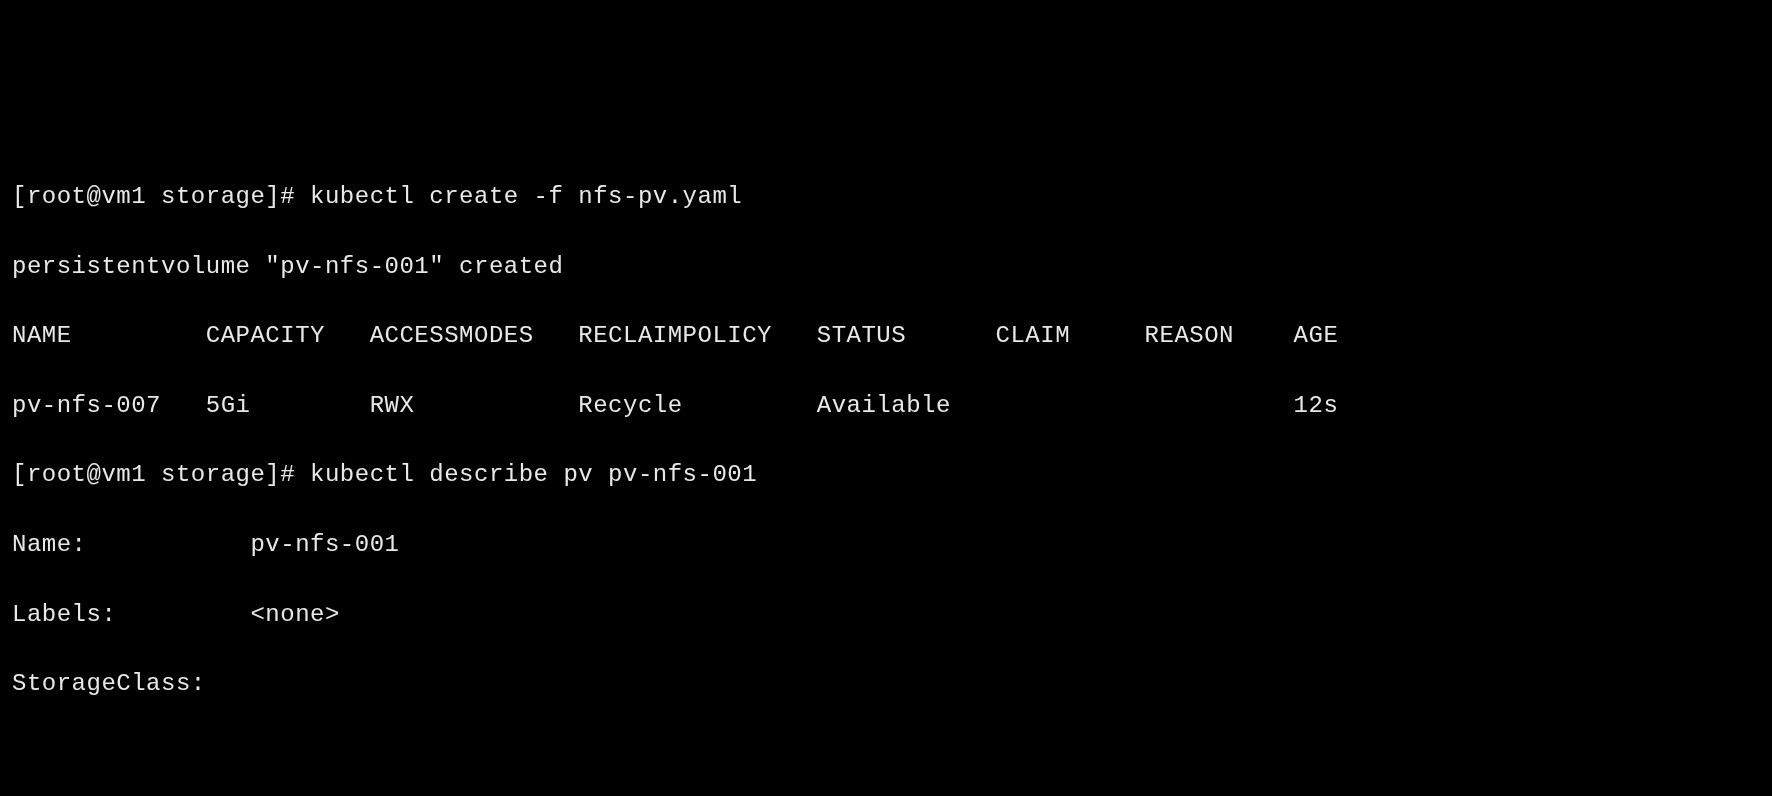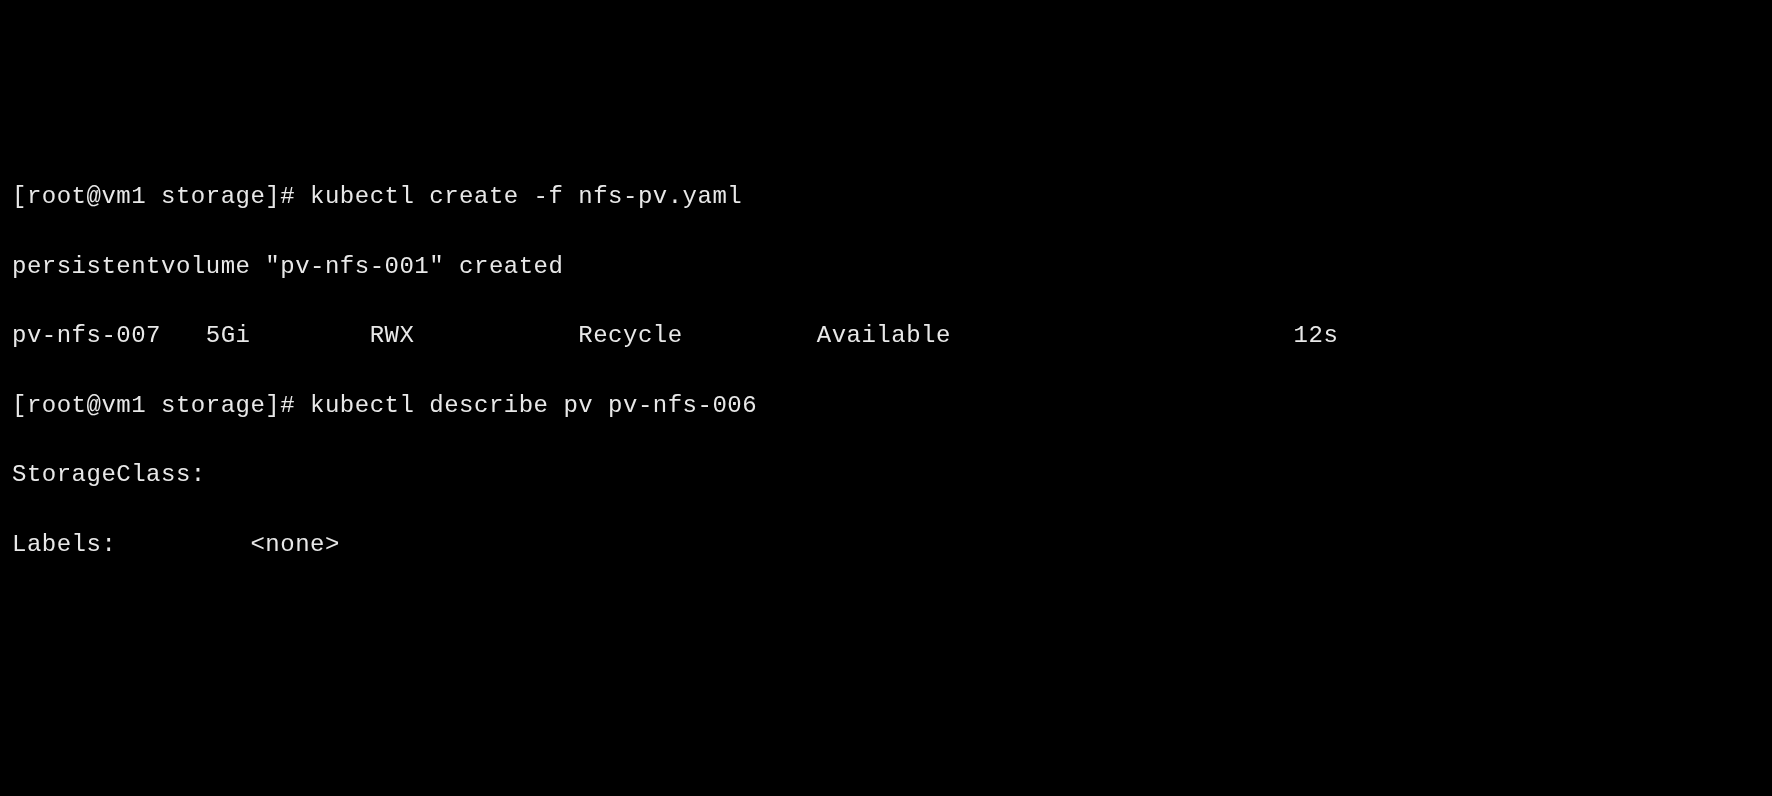--- a/index.html
+++ b/index.html
@@ -26,24 +26,26 @@
     }
   </style>
 </head>
 <body>
 
 
 
 <div class="terminal">
 <span class="line">[root@vm1 storage]# kubectl create -f nfs-pv.yaml</span>
 <span class="line">persistentvolume "pv-nfs-001" created</span>
+<span class="line">NAME         CAPACITY   ACCESSMODES   RECLAIMPOLICY   STATUS      CLAIM     REASON    AGE</span>
 <span class="line">pv-nfs-007   5Gi        RWX           Recycle         Available                       12s</span>
-<span class="line">[root@vm1 storage]# kubectl describe pv pv-nfs-006</span>
+<span class="line">[root@vm1 storage]# kubectl describe pv pv-nfs-001</span>
+<span class="line">Name:           pv-nfs-001</span>
+<span class="line">Labels:         &lt;none&gt;</span>
 <span class="line">StorageClass:</span>
-<span class="line">Labels:         &lt;none&gt;</span>
 
 
 
 
 
 
 
 
 
 

